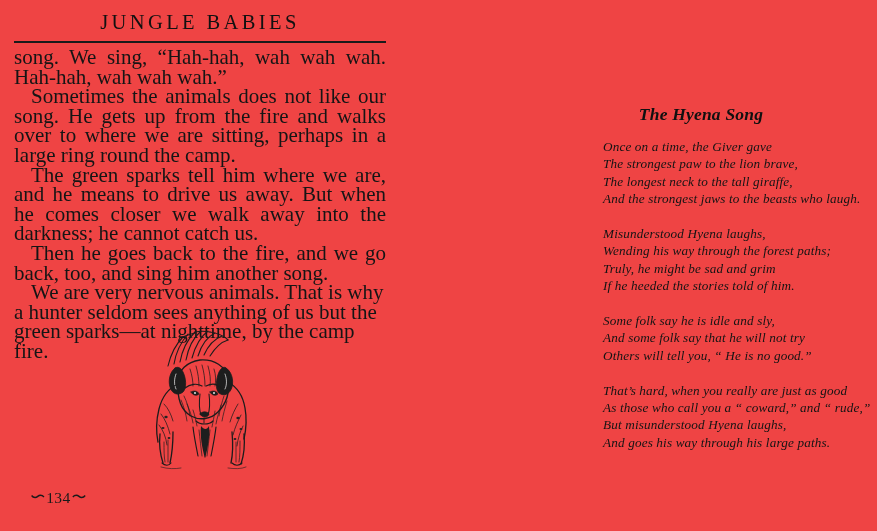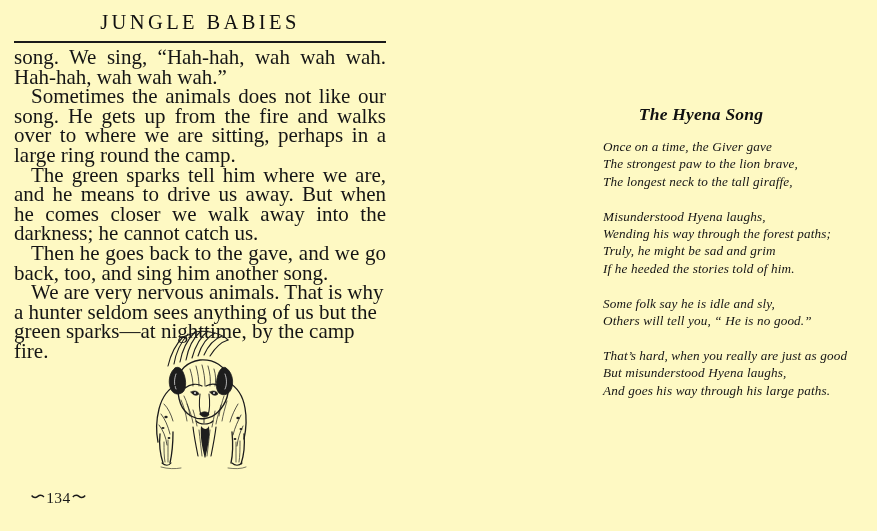--- a/index.html
+++ b/index.html
@@ -5,21 +5,21 @@
 <style>
   html, body {
     margin: 0;
     padding: 0;
     background: #ffffff;
   }
   .page {
     position: relative;
     width: 877px;
     height: 531px;
-    background: #fef9c3;
+    background: #ef4444;
     overflow: hidden;
     font-family: "Liberation Serif", "DejaVu Serif", serif;
     color: #151515;
     -webkit-font-smoothing: antialiased;
   }
 
   
   .verso {
     position: absolute;
     left: 14px;
@@ -143,21 +143,21 @@
   <div class="verso">
 
     <div class="running-head">JUNGLE BABIES</div>
 
     <div class="head-rule"></div>
 
     <div class="bodytext" id="bodytext">
         <p class="">song.  We sing, “Hah-hah, wah wah wah.  Hah-hah, wah wah wah.”</p>
         <p class="indent">Sometimes the animals does not like our song.  He gets up from the fire and walks over to where we are sitting, perhaps in a large ring round the camp.</p>
         <p class="indent">The green sparks tell him where we are, and he means to drive us away.  But when he comes closer we walk away into the darkness; he cannot catch us.</p>
-        <p class="indent">Then he goes back to the gave, and we go back, too, and sing him another song.</p>
+        <p class="indent">Then he goes back to the fire, and we go back, too, and sing him another song.</p>
         <p class="indent">We are very nervous animals.  That is why a hunter seldom sees anything of us but the green sparks—at nighttime, by the camp fire.</p>
       </div>
   </div>
 
   <div class="illustration">
     <svg viewBox="0 0 132 148" xmlns="http://www.w3.org/2000/svg" aria-hidden="true">
       <g fill="none" stroke="#1c1c1c" stroke-linecap="round" stroke-linejoin="round">
 
         <g stroke-width="1.1">
           <path d="M30 44 C33 31 38 22 45 15"></path>
@@ -279,32 +279,35 @@
     <span class="swash left">〜</span><span class="num">134</span><span class="swash right">〜</span>
   </div>
 
   <div class="recto">
     <div class="poem-title">The Hyena Song</div>
     <div class="poem" id="poem">
         <div class="stanza">
           <span class="line">Once on a time, the Giver gave</span>
           <span class="line">The strongest paw to the lion brave,</span>
           <span class="line">The longest neck to the tall giraffe,</span>
+          <span class="line">And the strongest jaws to the beasts who laugh.</span>
         </div>
         <div class="stanza">
           <span class="line">Misunderstood Hyena laughs,</span>
           <span class="line">Wending his way through the forest paths;</span>
           <span class="line">Truly, he might be sad and grim</span>
           <span class="line">If he heeded the stories told of him.</span>
         </div>
         <div class="stanza">
           <span class="line">Some folk say he is idle and sly,</span>
+          <span class="line">And some folk say that he will not try</span>
           <span class="line">Others will tell you, “ He is no good.”</span>
         </div>
         <div class="stanza">
           <span class="line">That’s hard, when you really are just as good</span>
+          <span class="line">As those who call you a “ coward,” and “ rude,”</span>
           <span class="line">But misunderstood Hyena laughs,</span>
           <span class="line">And goes his way through his large paths.</span>
         </div>
       </div>
   </div>
 
 </div>
 
 </body></html>

